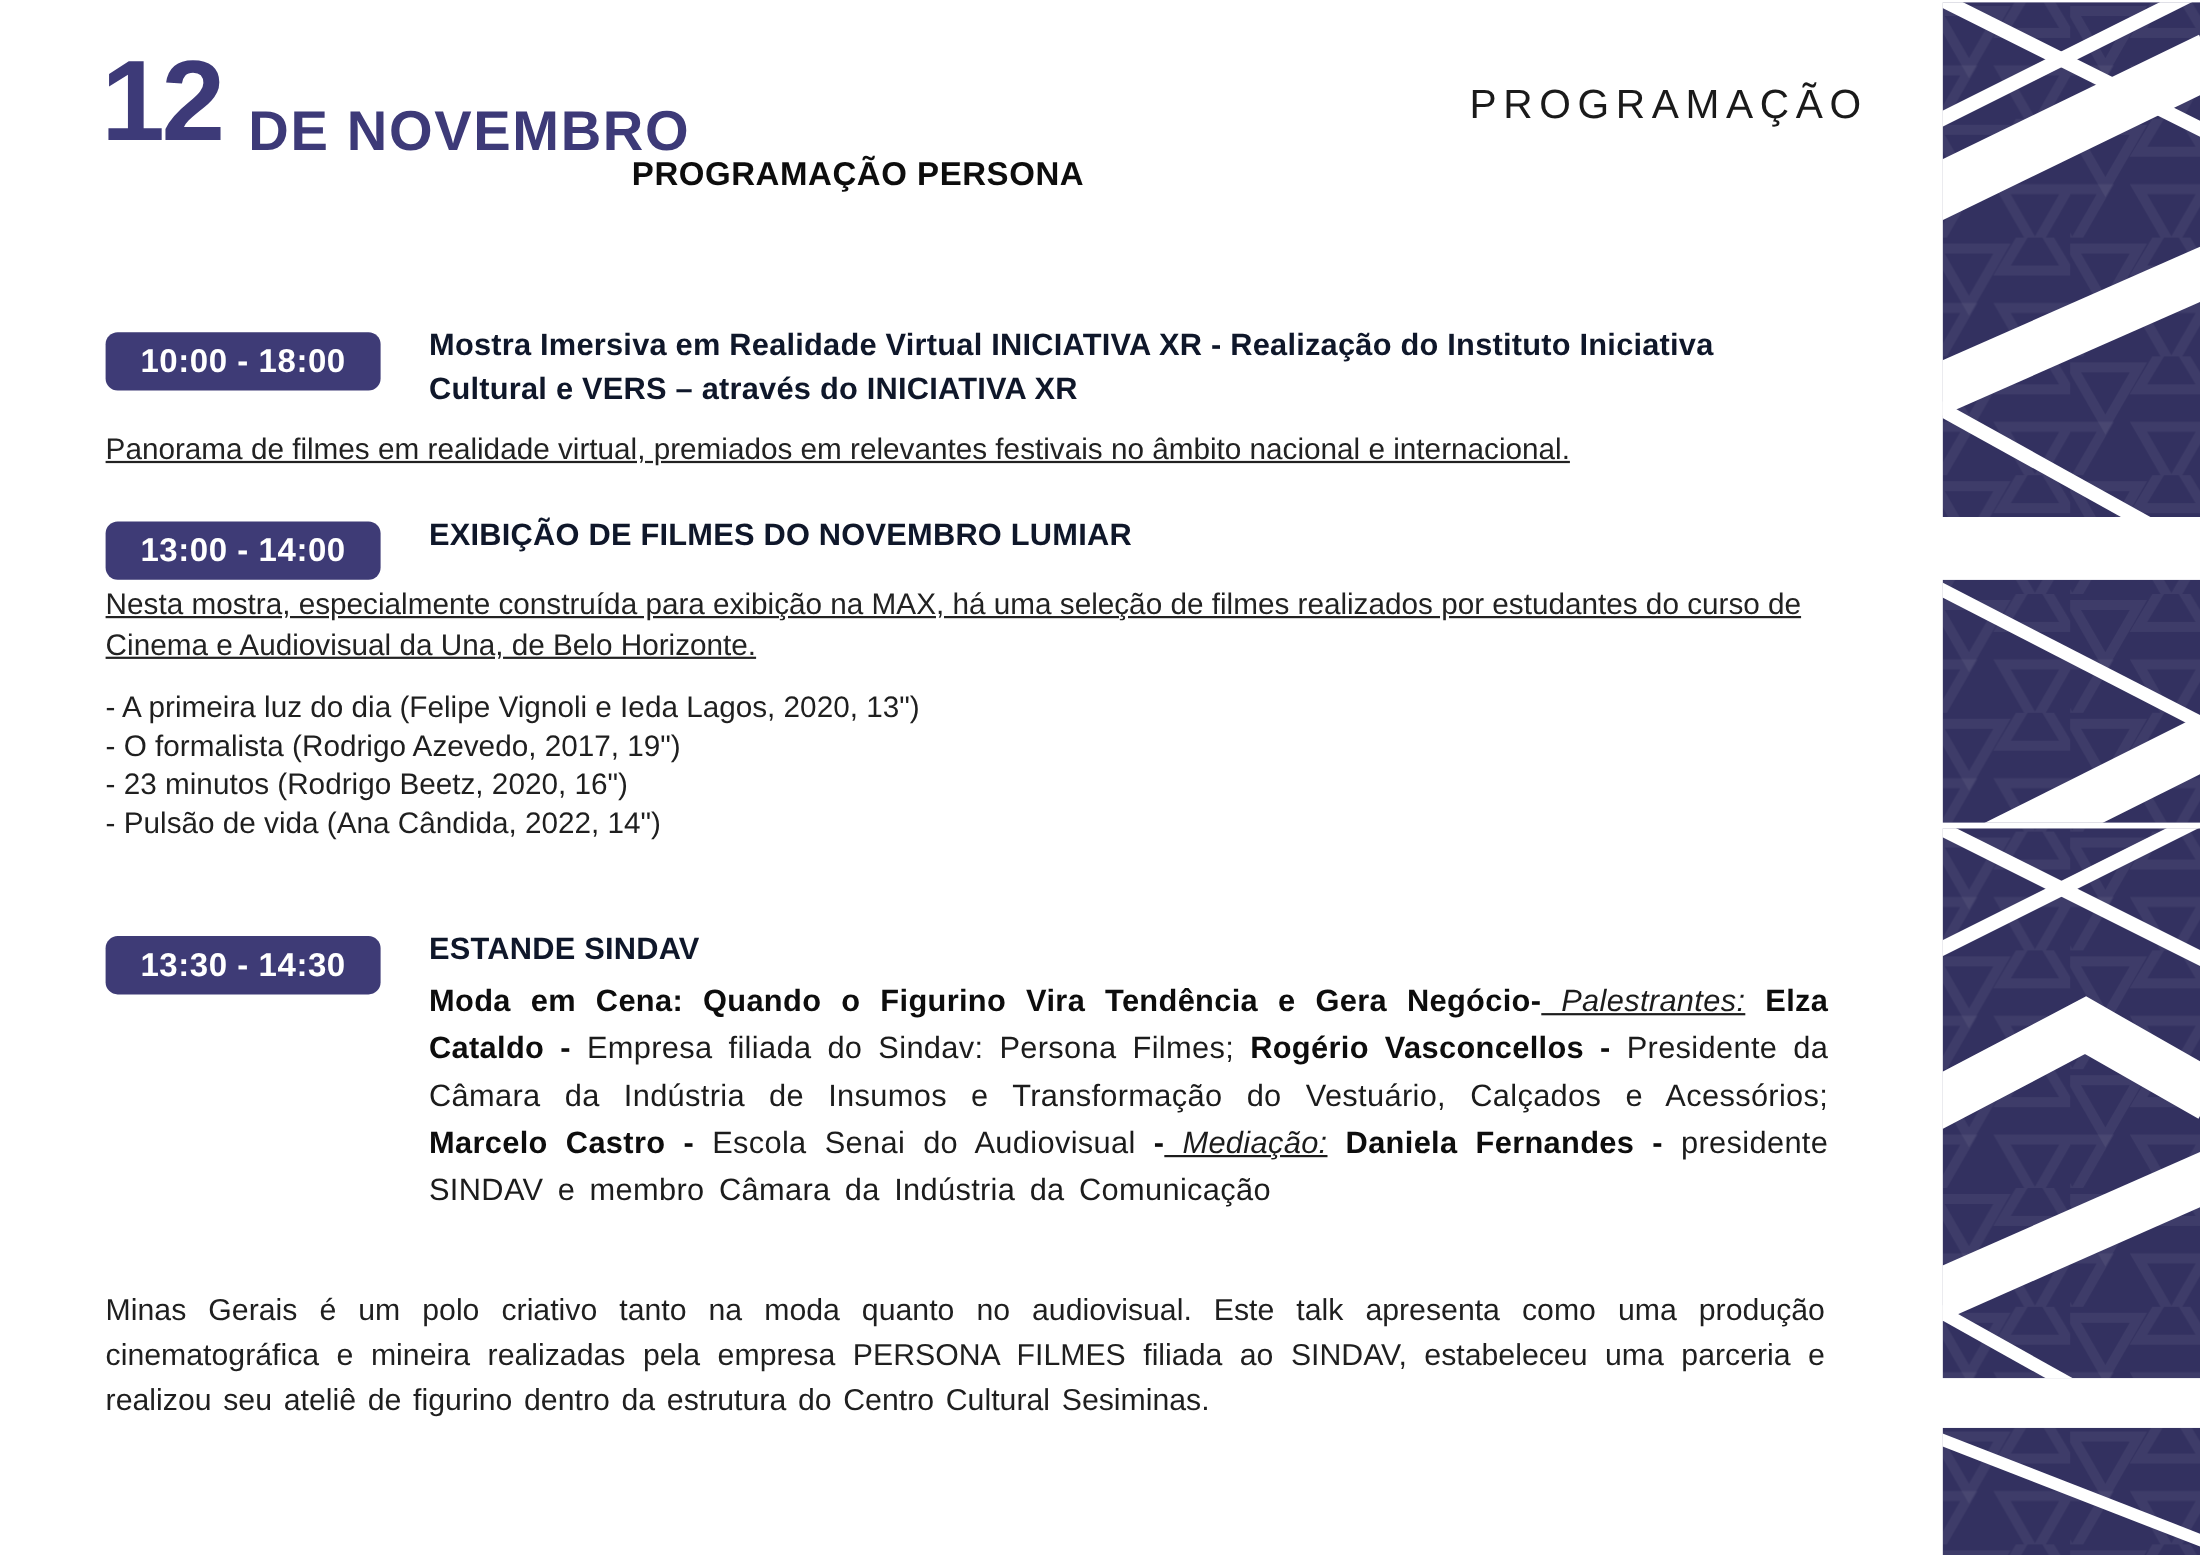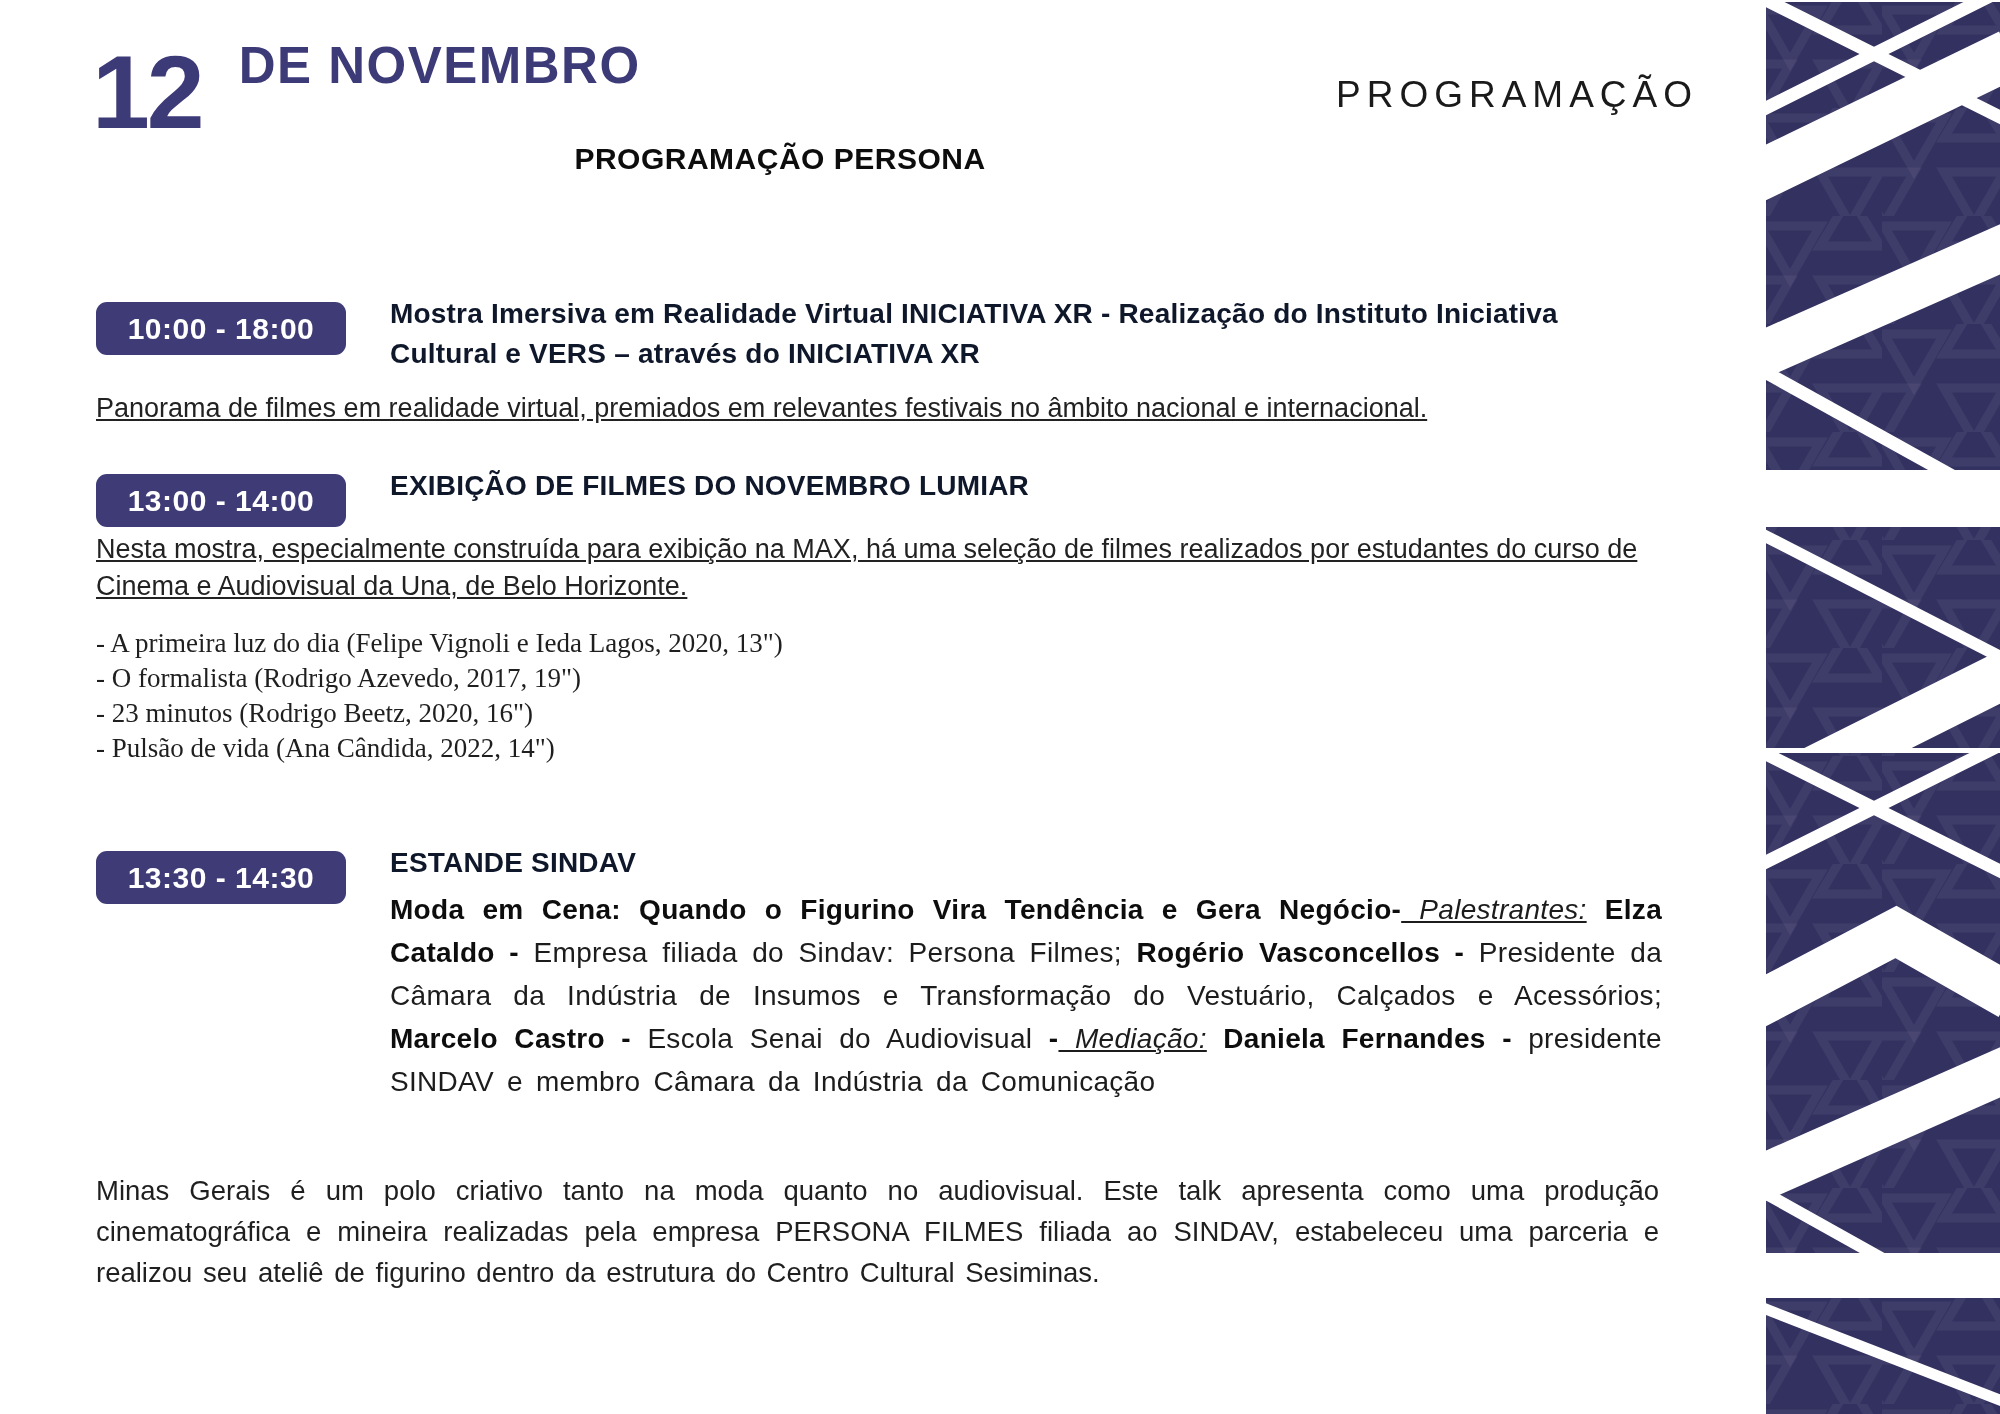--- a/index.html
+++ b/index.html
@@ -13,21 +13,21 @@
   body{font-family:"Liberation Sans","DejaVu Sans",sans-serif;}
   .page{
     position:relative;
     width:2000px;height:1414px;
     background:var(--page-bg);
     overflow:hidden;
     margin:0 auto;
   }
 
   
-  .day-title{position:absolute;left:92px;top:40px;display:flex;align-items:flex-start;color:var(--purple);gap:13px;}
+  .day-title{position:absolute;left:92px;top:40px;display:flex;align-items:flex-end;color:var(--purple);}
   .day-num{font-size:104px;font-weight:700;letter-spacing:-3px;line-height:1;}
   .day-label{font-size:51px;font-weight:700;letter-spacing:1.5px;margin-left:24px;line-height:1;}
   .prog-label{position:absolute;left:1336px;top:74px;font-size:37px;font-weight:400;letter-spacing:6px;color:#1a1a1a;}
   .section-title{position:absolute;left:0;top:142px;width:1560px;text-align:center;font-size:30px;font-weight:700;letter-spacing:0.5px;color:#0d0d0d;}
 
   
   .event-row{position:absolute;left:96px;display:flex;align-items:flex-start;}
   .time-badge{
     width:250px;height:53px;flex:none;margin-top:8px;
     background:var(--badge);color:#ffffff;
@@ -38,21 +38,21 @@
     margin-left:44px;width:1272px;
     font-size:28px;font-weight:700;line-height:40px;
     color:#0f172a;letter-spacing:0.2px;
   }
   .body-text{
     position:absolute;left:96px;width:1561px;
     font-size:27px;line-height:37px;color:#222222;font-weight:400;text-decoration:underline;
   }
   .session{position:absolute;left:96px;width:1561px;font-size:27px;color:#1f1f1f;}
   .session-title{font-weight:700;color:#0f0f0f;margin-bottom:7px;}
-  .film{line-height:35px;font-family:Liberation Serif, serif;}
+  .film{line-height:35px;}
 
   .talk{
     position:absolute;left:390px;top:888px;width:1272px;
     font-size:28px;line-height:43px;color:#1c1c1c;
     text-align:justify;word-spacing:5px;letter-spacing:0.3px;
   }
   .talk .b{font-weight:700;color:#0d0d0d;}
   .talk .iu{font-style:italic;text-decoration:underline;}
 
   .closing{

